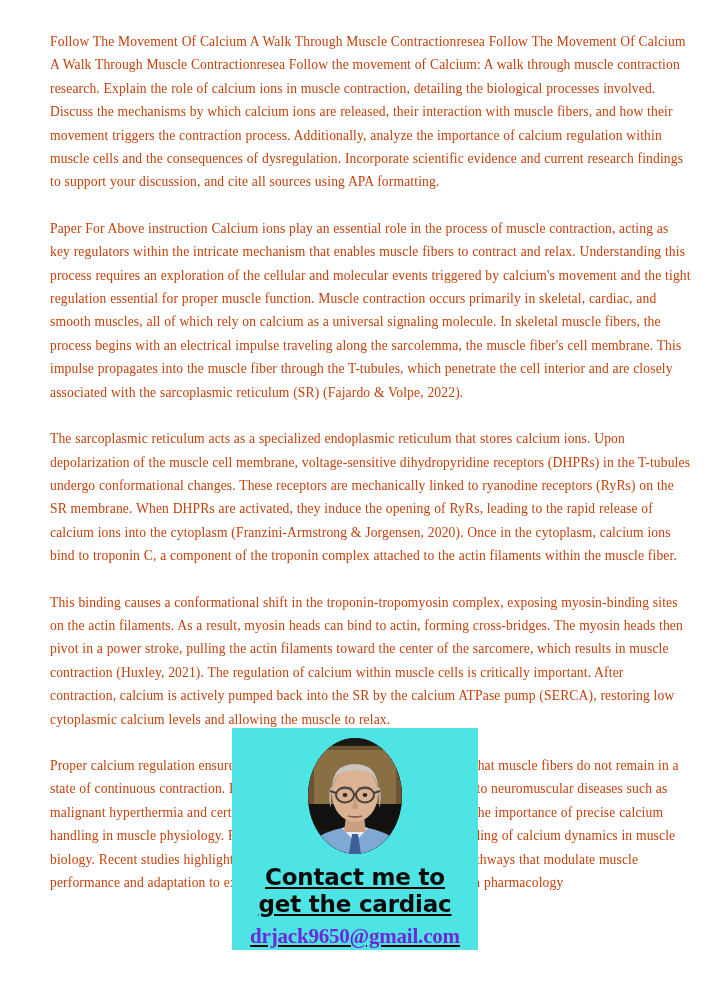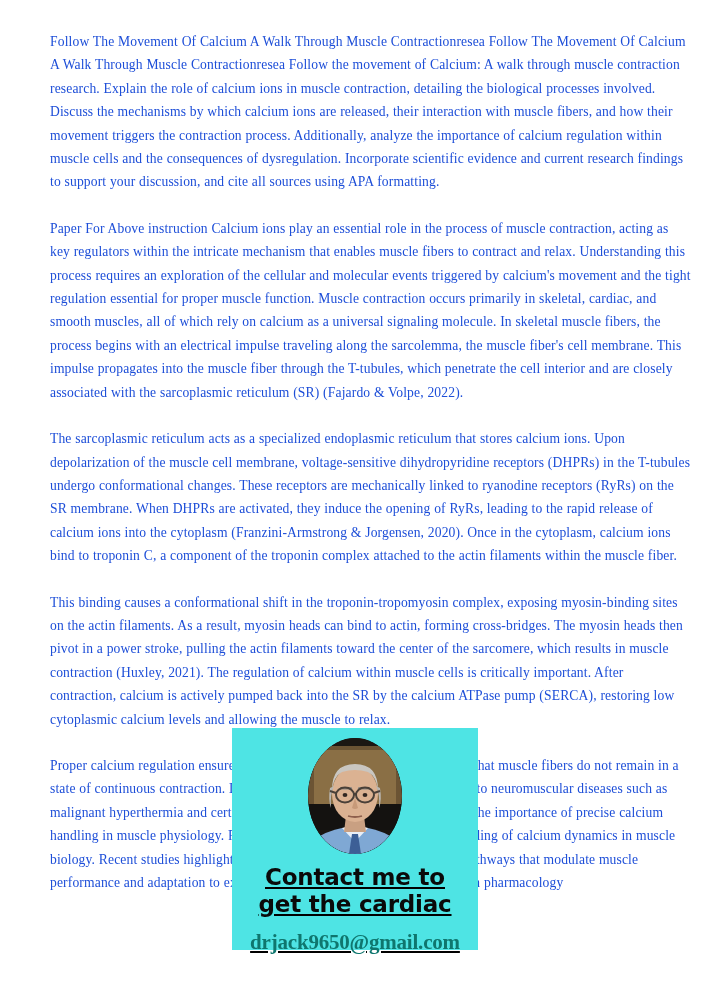--- a/index.html
+++ b/index.html
@@ -22,21 +22,21 @@
   #doc-body {
     position: absolute;
     left: 50px;
     top: 30px;
     width: 654px;
   }
   .para {
     margin: 0 12px 23px 0;
     font-size: 13.6px;
     line-height: 23.4px;
-    color: #1d4ed8;
+    color: #c2410c;
     text-align: left;
     letter-spacing: 0.01em;
     word-spacing: 0.01em;
   }
   .para:last-child { margin-bottom: 0; }
 
   
   #contact-overlay {
     position: absolute;
     left: 232px;
@@ -67,26 +67,26 @@
     font-family: "DejaVu Sans", "Liberation Sans", sans-serif;
     font-weight: bold;
     font-size: 23px;
     line-height: 27px;
     color: #0a0a0a;
     text-align: center;
     letter-spacing: -0.2px;
   }
   #contact-headline .l2 { display: block; }
   #contact-email {
-    margin-top: 12px;
+    margin-top: 6px;
     font-family: "Liberation Serif", "DejaVu Serif", serif;
     font-weight: bold;
     font-size: 21px;
     line-height: 24px;
-    color: #0f766e;
+    color: #6d28d9;
     letter-spacing: -0.2px;
   }
 </style>
 </head>
 <body>
 
 <div id="page">
 
   <div id="doc-body">
     <p class="para">Follow The Movement Of Calcium A Walk Through Muscle Contractionresea Follow The Movement Of Calcium A Walk Through Muscle Contractionresea Follow the movement of Calcium: A walk through muscle contraction research. Explain the role of calcium ions in muscle contraction, detailing the biological processes involved. Discuss the mechanisms by which calcium ions are released, their interaction with muscle fibers, and how their movement triggers the contraction process. Additionally, analyze the importance of calcium regulation within muscle cells and the consequences of dysregulation. Incorporate scientific evidence and current research findings to support your discussion, and cite all sources using APA formatting.</p>

